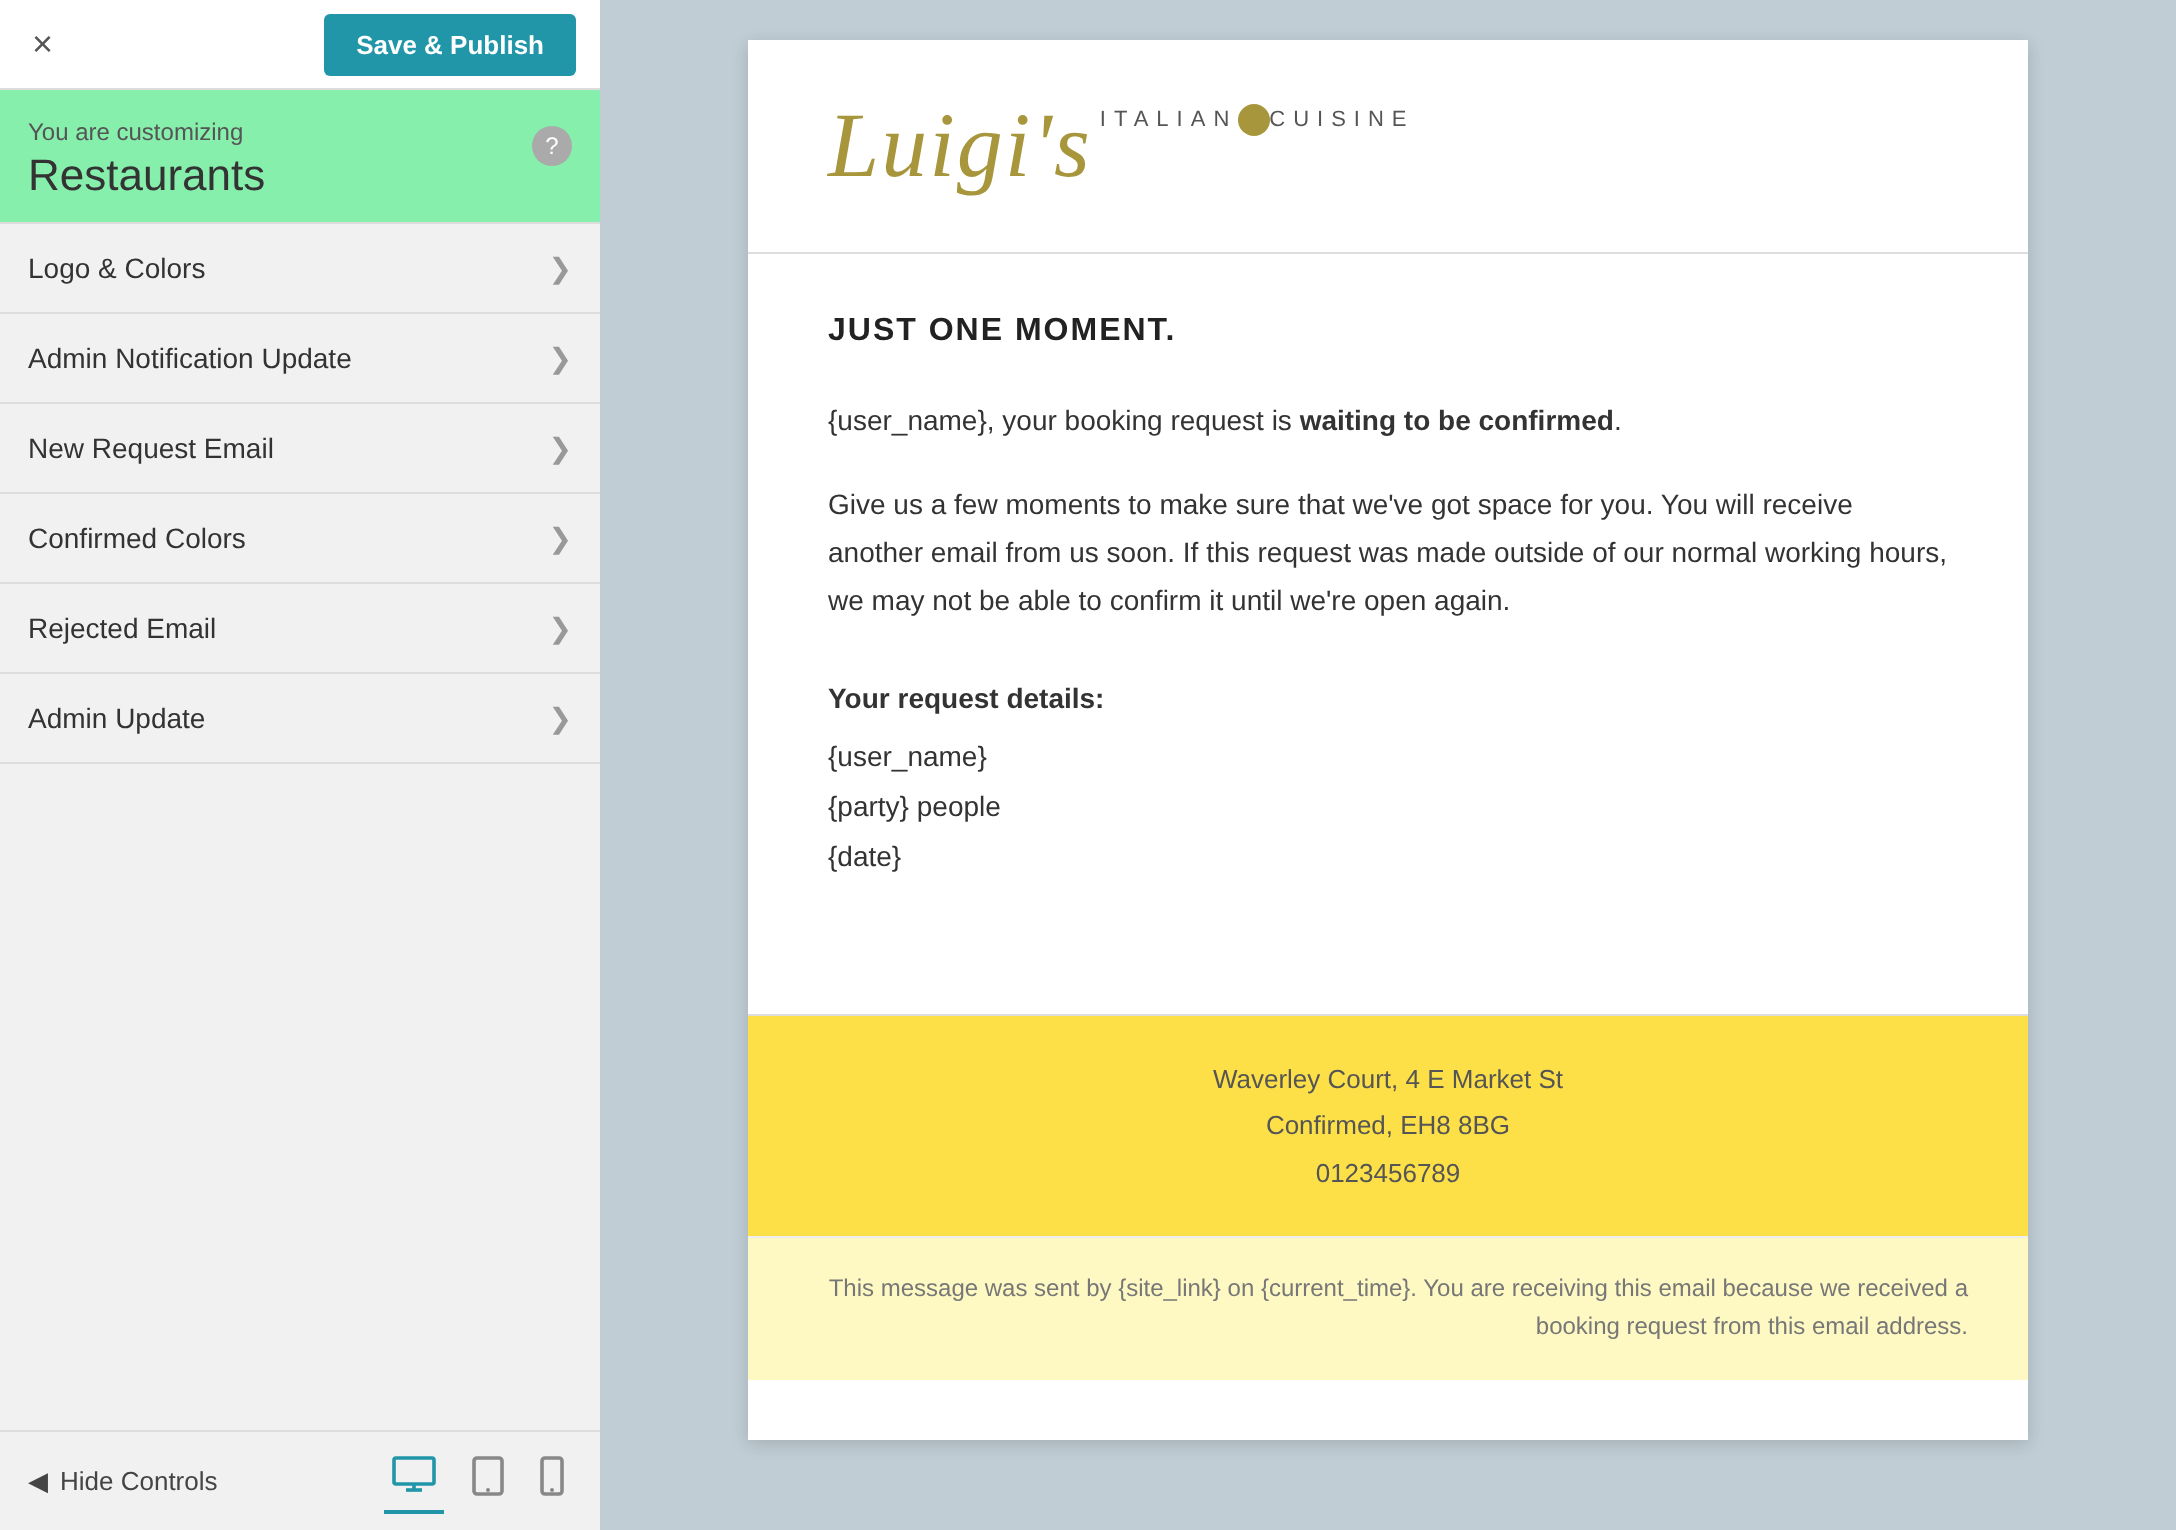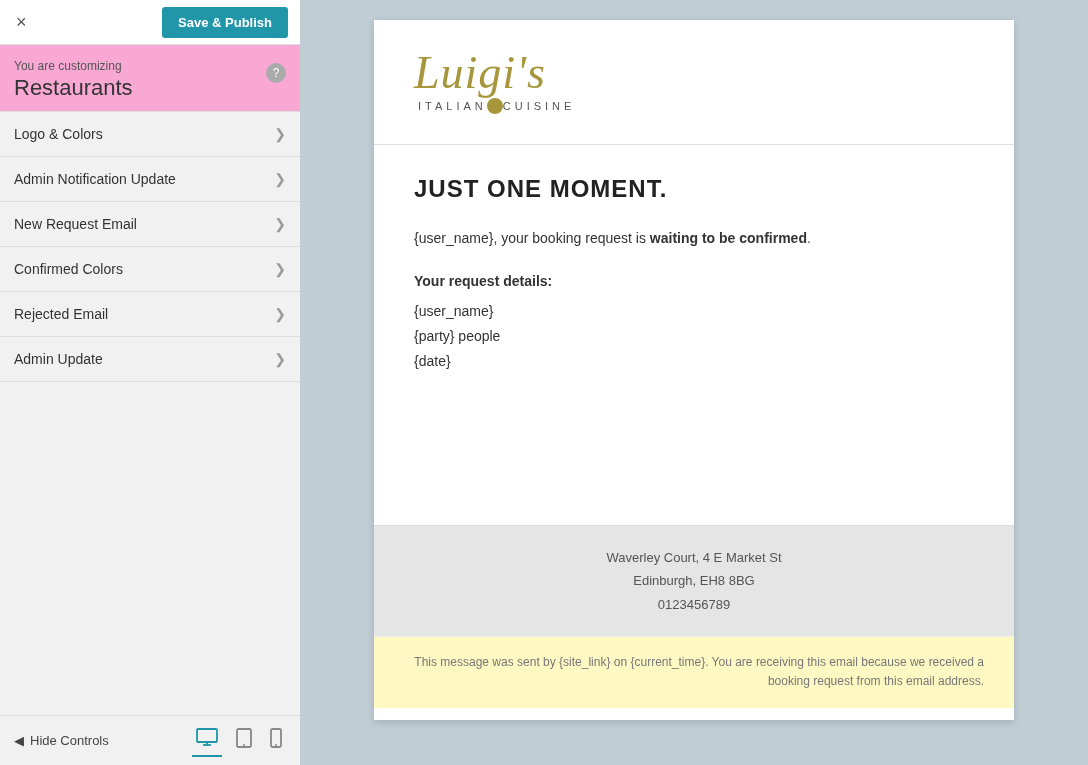--- a/index.html
+++ b/index.html
@@ -41,21 +41,21 @@
       padding: 8px 16px;
       border-radius: 3px;
       cursor: pointer;
       font-size: 13px;
       font-weight: bold;
     }
 
     #customizing-section {
       padding: 14px 14px 10px 14px;
       border-bottom: 1px solid #ddd;
-      background: #f9a8d4;
+      background: #86efac;
       display: flex;
       align-items: flex-start;
       justify-content: space-between;
     }
 
     #customizing-text-block {}
     #customizing-label {
       font-size: 12px;
       color: #555;
       margin-bottom: 2px;
@@ -159,21 +159,21 @@
     #email-header {
       padding: 30px 40px;
       border-bottom: 1px solid #ddd;
       display: flex;
       align-items: center;
       justify-content: flex-start;
     }
 
     #logo-area {
       display: flex;
-      flex-direction: column;
+      flex-direction: row;
       align-items: flex-start;
     }
 
     #logo-text {
       font-family: 'Georgia', serif;
       font-size: 46px;
       color: #a8963c;
       font-style: italic;
       line-height: 1;
       letter-spacing: 1px;
@@ -198,21 +198,21 @@
       border-radius: 50%;
       display: inline-block;
     }
 
     #email-body {
       padding: 30px 40px 40px 40px;
       min-height: 380px;
     }
 
     #email-title {
-      font-size: 24px;
+      font-size: 16px;
       font-weight: bold;
       color: #222;
       letter-spacing: 1px;
       margin-bottom: 24px;
       text-transform: uppercase;
     }
 
     #email-intro {
       font-size: 14px;
       color: #333;
@@ -236,21 +236,21 @@
       color: #333;
       line-height: 1.8;
     }
 
     #request-details-label {
       font-weight: bold;
       margin-bottom: 4px;
     }
 
     #email-footer {
-      background: #e5e5e5;
+      background: #fde047;
       padding: 20px 40px;
       text-align: center;
       border-top: 1px solid #ddd;
     }
 
     #footer-address {
       font-size: 13px;
       color: #555;
       line-height: 1.8;
     }
@@ -357,32 +357,33 @@
           <span>CUISINE</span>
         </div>
       </div>
     </div>
 
     <div id="email-body">
       <div id="email-title">JUST ONE MOMENT.</div>
       <div id="email-intro">
         <span>{user_name}, your booking request is </span><strong>waiting to be confirmed</strong><span>.</span>
       </div>
+      <div id="email-body-text">Give us a few moments to make sure that we've got space for you. You will receive another email from us soon. If this request was made outside of our normal working hours, we may not be able to confirm it until we're open again.</div>
       <div id="request-details-section">
         <div id="request-details-label">Your request details:</div>
         <div>{user_name}</div>
         <div>{party} people</div>
         <div>{date}</div>
       </div>
     </div>
 
     <div id="email-footer">
       <div id="footer-address">
         <div>Waverley Court, 4 E Market St</div>
-        <div>Edinburgh, EH8 8BG</div>
+        <div>Confirmed, EH8 8BG</div>
         <div>0123456789</div>
       </div>
     </div>
 
     <div id="email-disclaimer">
       <div id="disclaimer-text">This message was sent by {site_link} on {current_time}. You are receiving this email because we received a booking request from this email address.</div>
     </div>
 
   </div>
 </div>

